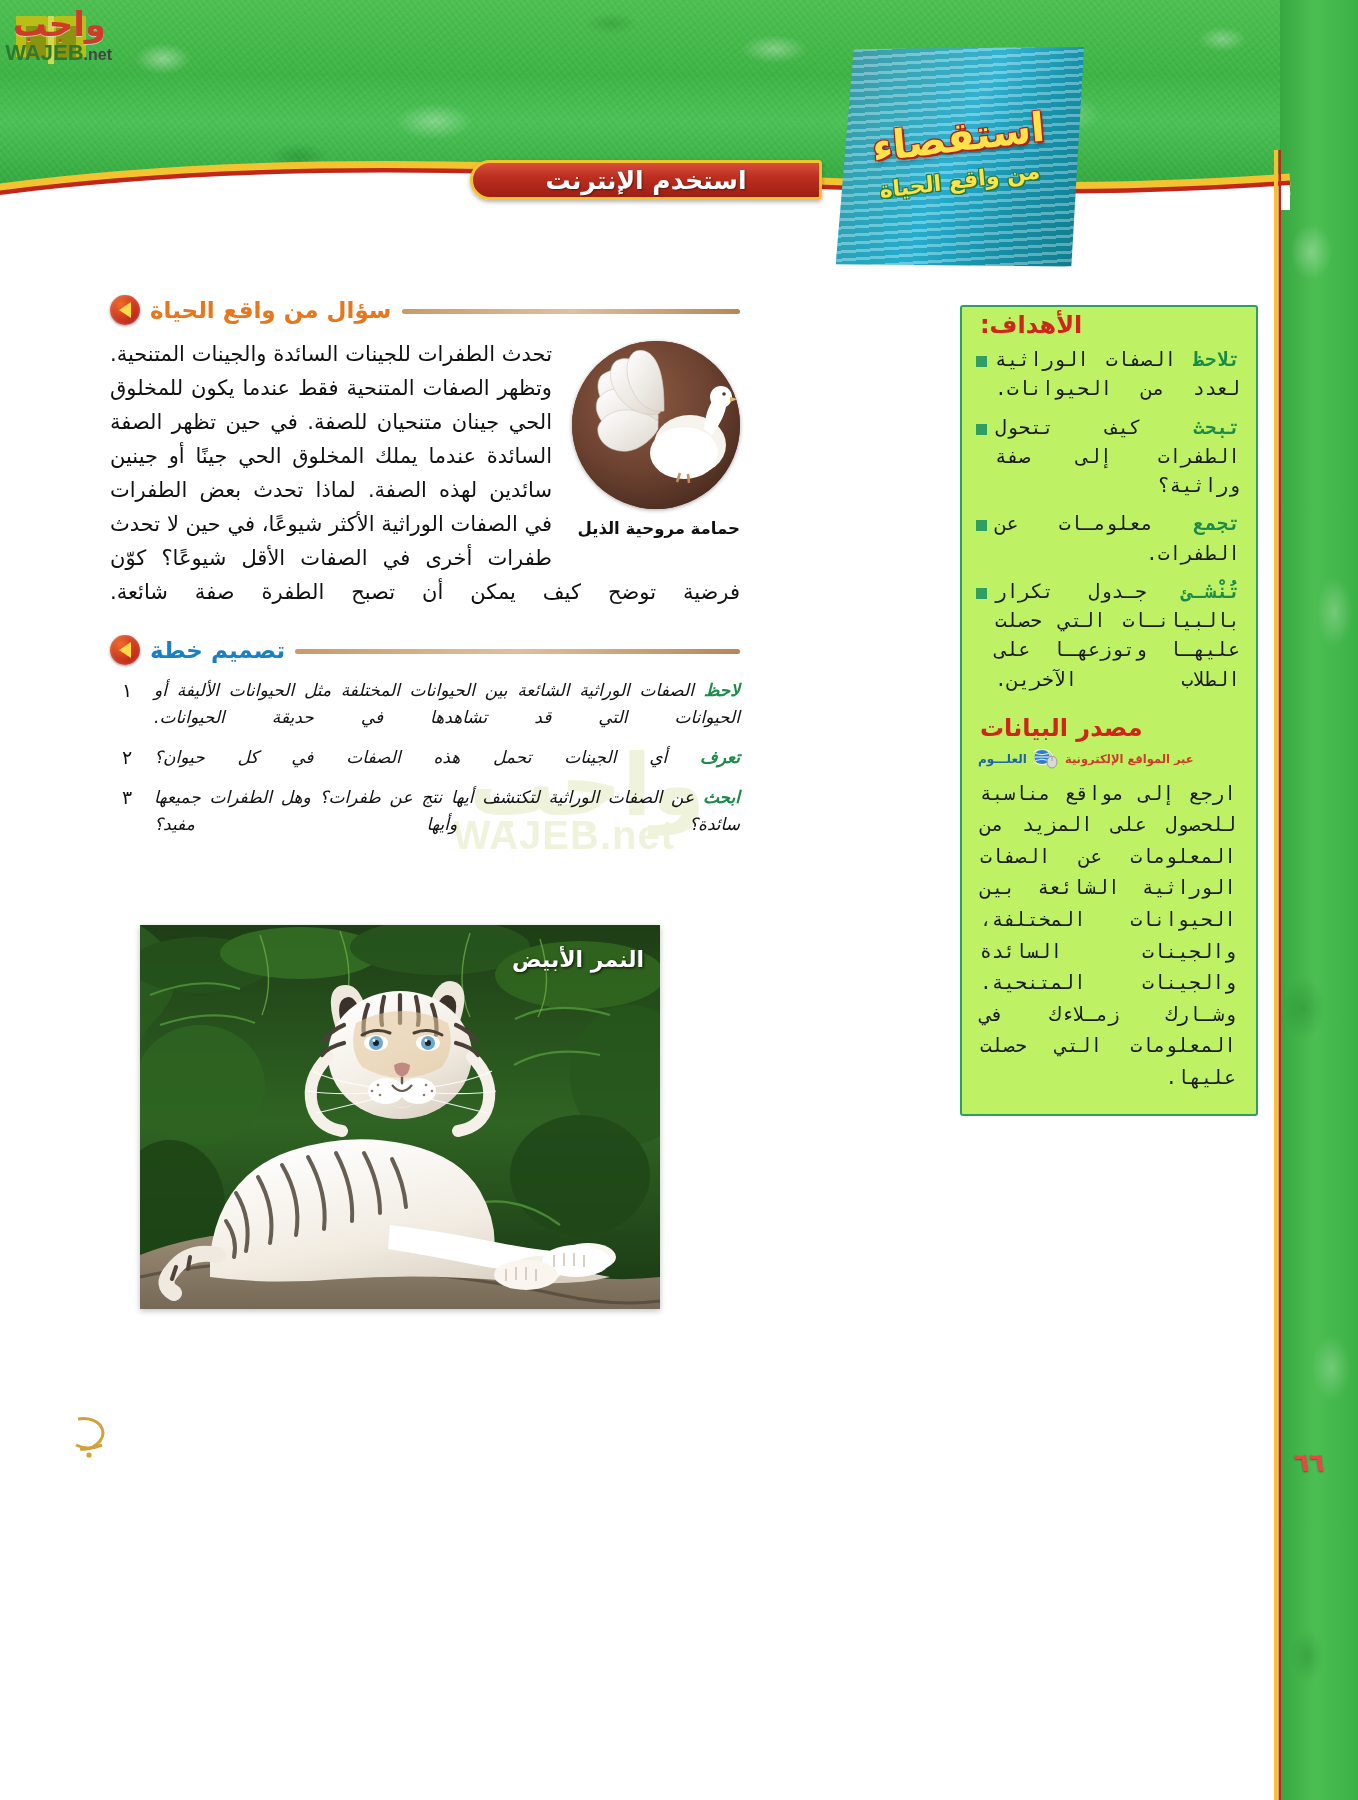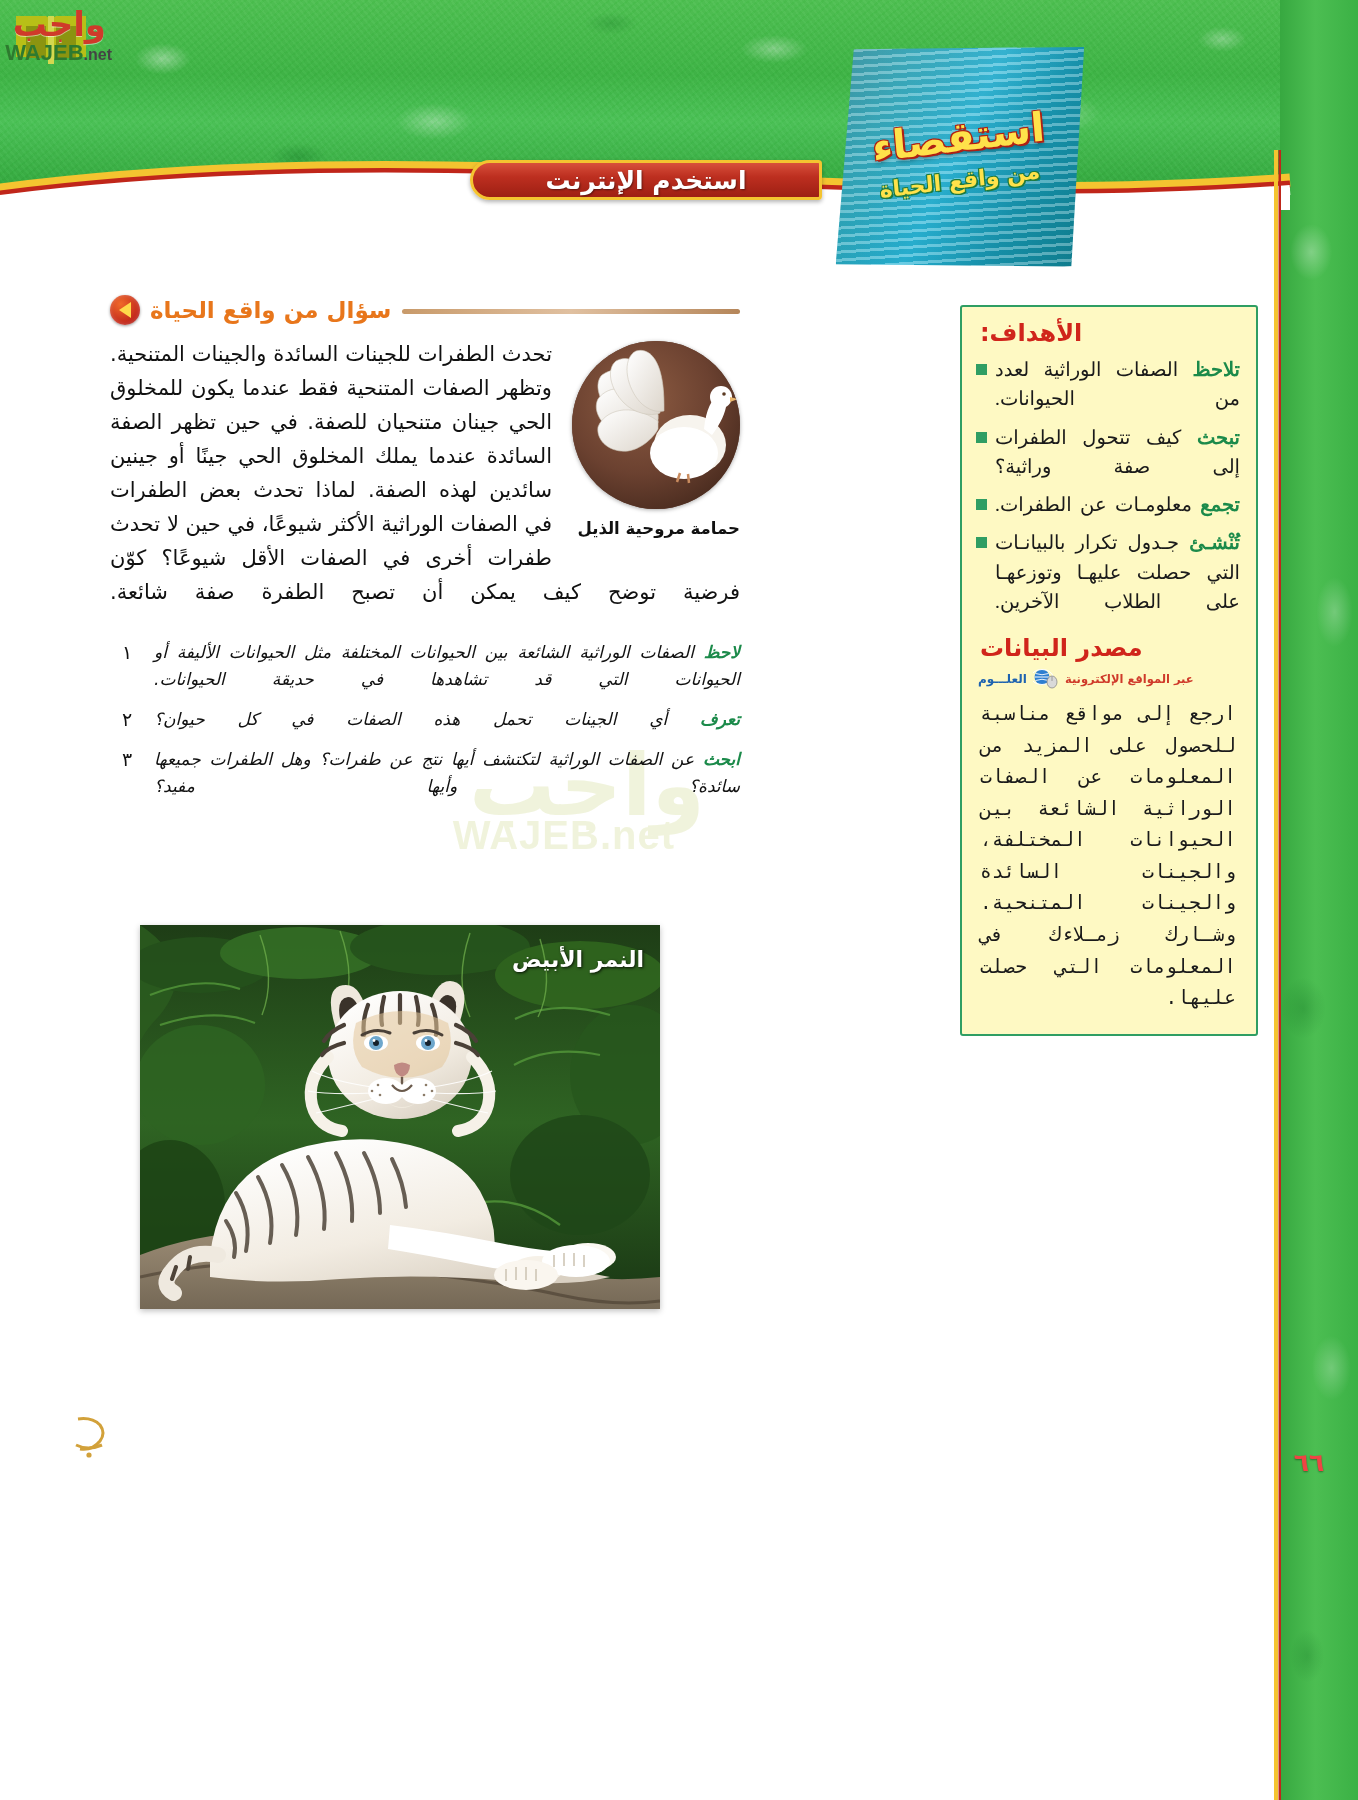--- a/index.html
+++ b/index.html
@@ -171,23 +171,23 @@
 
   
   .sidebar {
     position: absolute;
     right: 100px; top: 305px;
     width: 298px;
     z-index: 15;
   }
   .objectives-box {
     border: 2.5px solid #2f9e63;
-    background: #fef9c3;
+    background: #bef264;
     border-radius: 3px;
-    padding: 12px 16px 18px 14px;
+    padding: 4px 16px 18px 14px;
     width: 298px;
   }
   .obj-head {
     text-align: left;
     direction: rtl;
     font-size: 24px; font-weight: bold; color: #d0251b;
     font-family: "DejaVu Sans", sans-serif;
     margin-bottom: 8px;
     padding-left: 4px;
   }
@@ -200,21 +200,21 @@
   }
   .obj-bullet {
     width: 11px; height: 11px; background: #2f9e63;
     flex: 0 0 11px; margin-top: 9px;
   }
   .obj-text {
     flex: 1;
     font-size: 19.5px; line-height: 1.5;
     color: #1a1a1a;
     text-align: justify; text-align-last: justify;
-    font-family: Liberation Serif, serif;
+    font-family: Liberation Mono, monospace;
     direction: rtl;
   }
   .obj-text b { color: #1b8a4a; }
 
   .src-head {
     margin-top: 18px;
     text-align: left;
     font-size: 24px; font-weight: bold; color: #d0251b;
     font-family: "DejaVu Sans", sans-serif;
     padding-left: 4px;
@@ -527,20 +527,27 @@
           <path d="M108 132 l-3 9 M116 133 l1 9" stroke="#c98b5e" stroke-width="2.5" fill="none"></path>
         </svg>
       </div>
       <div class="pigeon-cap">حمامة مروحية الذيل</div>
     </div>
 
     <p class="para">تحدث الطفرات للجينات السائدة والجينات المتنحية. وتظهر الصفات المتنحية فقط عندما يكون للمخلوق الحي جينان متنحيان للصفة. في حين تظهر الصفة السائدة عندما يملك المخلوق الحي جينًا أو جينين سائدين لهذه الصفة. لماذا تحدث بعض الطفرات في الصفات الوراثية الأكثر شيوعًا، في حين لا تحدث طفرات أخرى في الصفات الأقل شيوعًا؟ كوّن فرضية توضح كيف يمكن أن تصبح الطفرة صفة شائعة.</p>
 
     <div style="clear:both; height: 26px;"></div>
 
+    <div class="sec-head">
+      <span class="play-icon">
+          <span class="tri"></span>
+        </span>
+      <span class="sec-title blue">تصميم خطة</span>
+      <span class="sec-head-rule"></span>
+    </div>
 
     <ol class="steps">
       <li class="step">
         <span class="step-num">١</span>
         <span class="step-text"><b>لاحظ</b> <span>الصفات الوراثية الشائعة بين الحيوانات المختلفة مثل الحيوانات الأليفة أو الحيوانات التي قد تشاهدها في حديقة الحيوانات.</span></span>
       </li>
       <li class="step">
         <span class="step-num">٢</span>
         <span class="step-text"><b>تعرف</b> <span>أي الجينات تحمل هذه الصفات في كل حيوان؟</span></span>
       </li>

